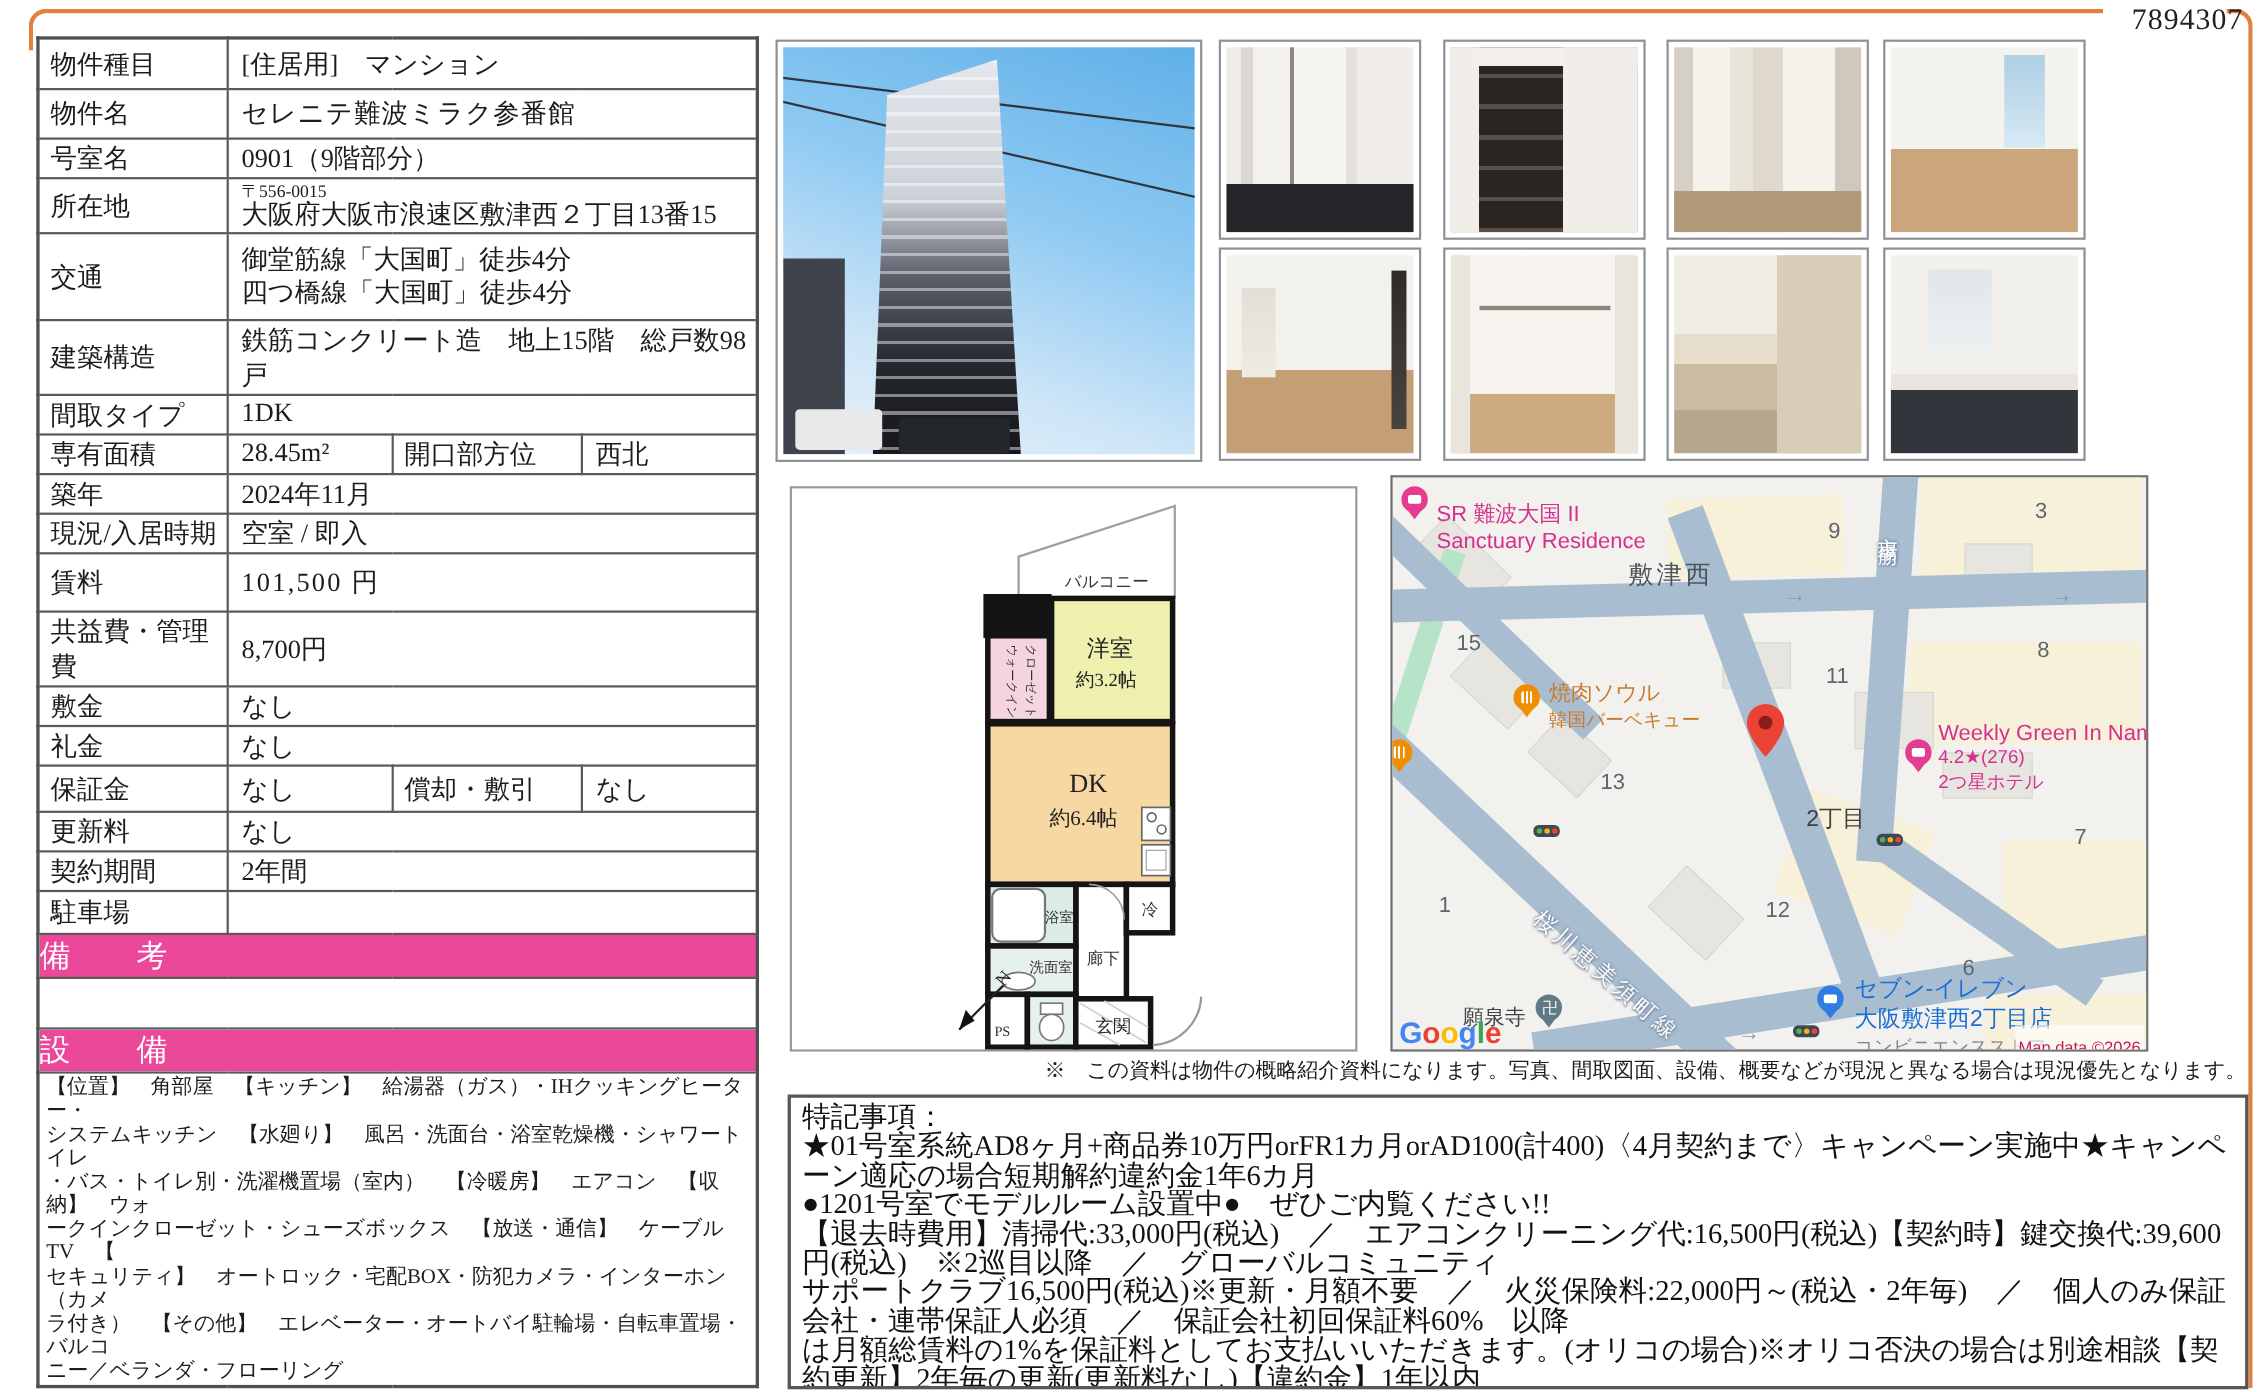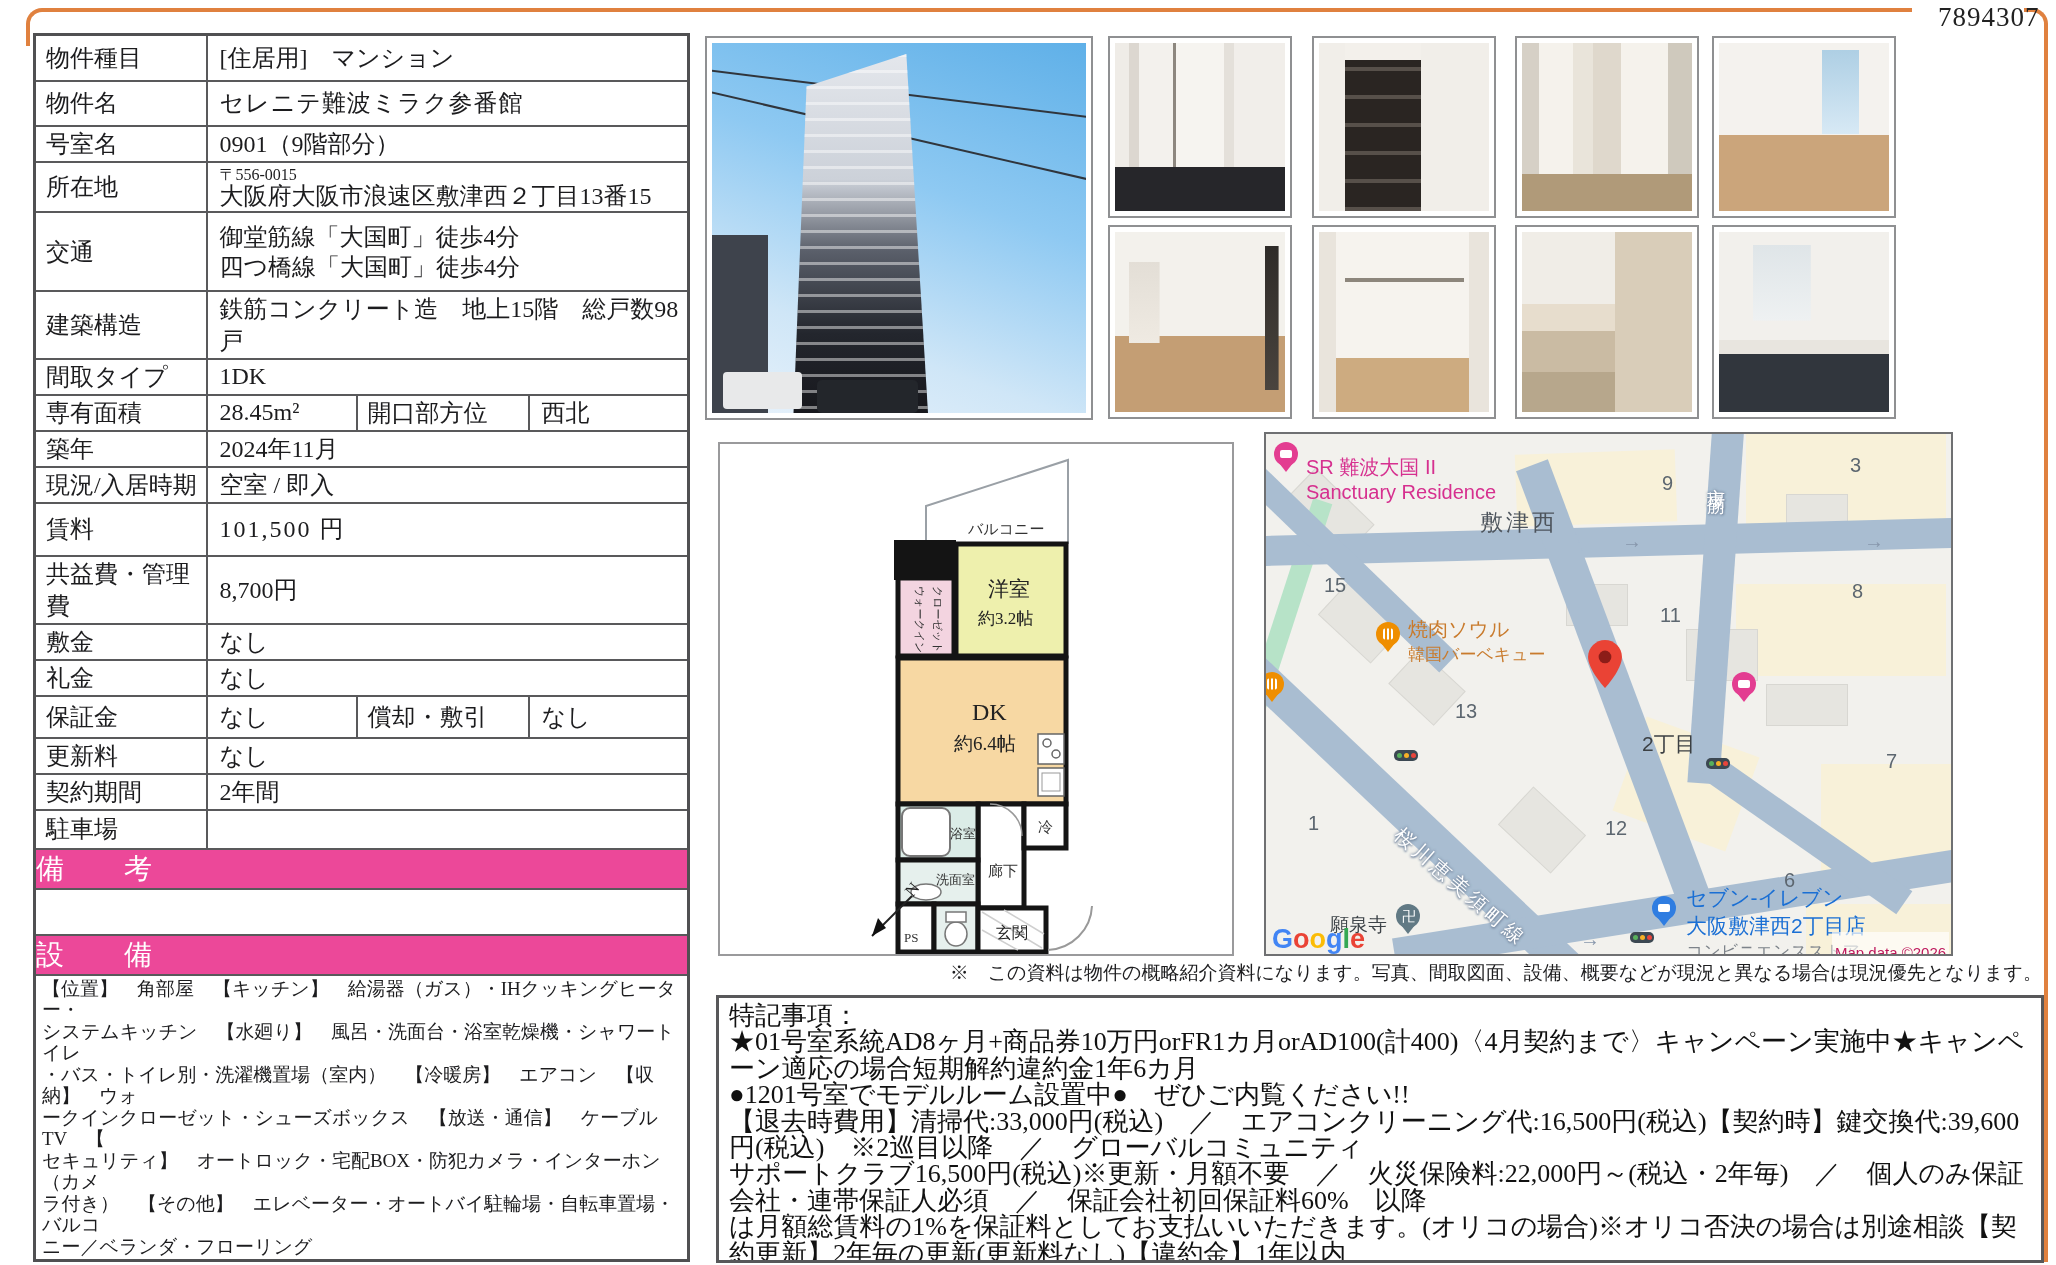--- a/index.html
+++ b/index.html
@@ -380,20 +380,25 @@
     <div class="poi orangetxt" style="left:142px;top:182px;">
       <div class="l1">焼肉ソウル</div>
       <div class="l2">韓国バーベキュー</div>
     </div>
     <span class="pin pin-food" style="left:-6px;top:238px;">
         <i></i>
       </span>
     <span class="pin pin-hotel" style="left:466px;top:238px;">
         <i></i>
       </span>
+    <div class="poi pink" style="left:496px;top:222px;">
+      <div class="l1">Weekly Green In Nam</div>
+      <div class="l2">4.2★(276)</div>
+      <div class="l2">2つ星ホテル</div>
+    </div>
     <div class="poi templetxt" style="left:64px;top:478px;">願泉寺</div>
     <span class="pin pin-temple" style="left:130px;top:470px;">
         <i>卍</i>
       </span>
     <span class="pin pin-store" style="left:386px;top:462px;">
         <i></i>
       </span>
     <div class="poi" style="left:420px;top:450px;">
       <div class="bluetxt">セブン-イレブン</div>
       <div class="bluetxt">大阪敷津西2丁目店</div>

